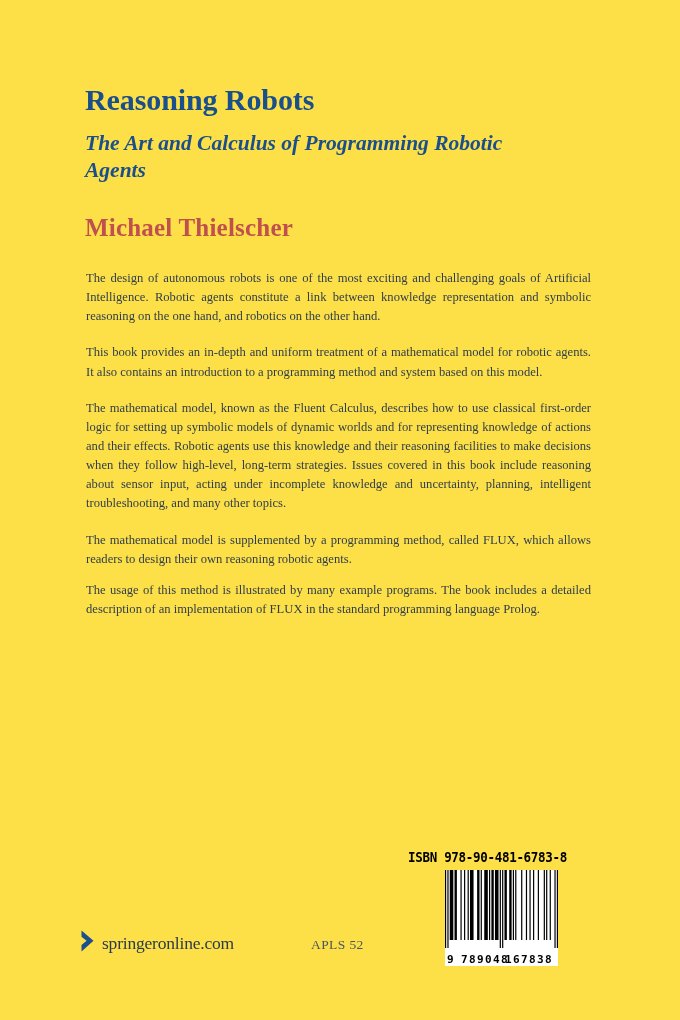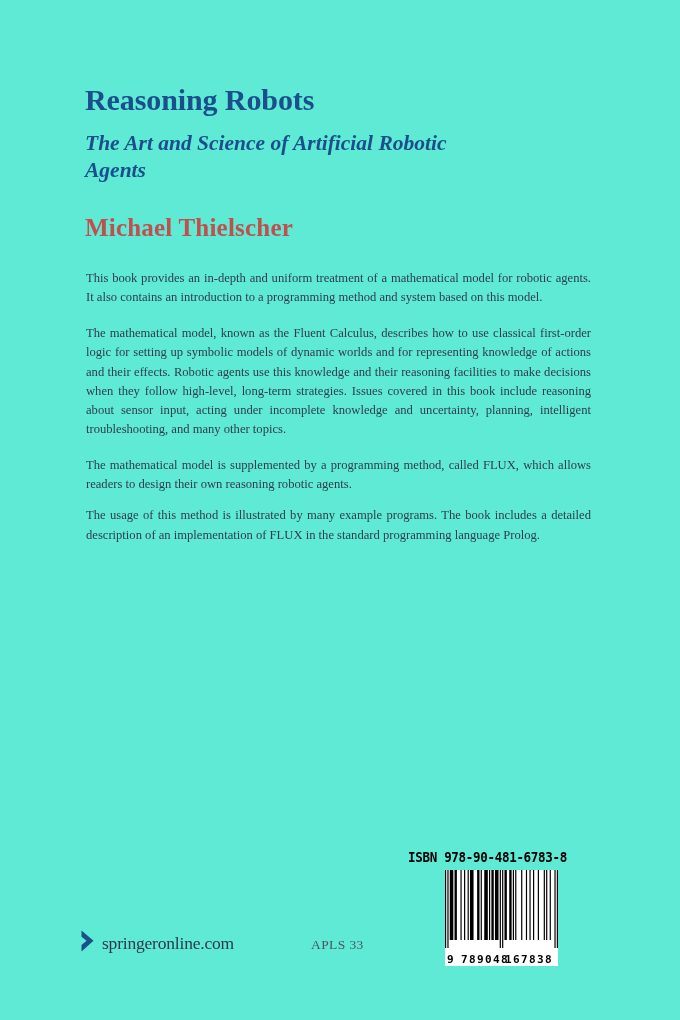--- a/index.html
+++ b/index.html
@@ -4,21 +4,21 @@
 <style>
   html, body {
     margin: 0;
     padding: 0;
     background: #ffffff;
   }
   .page {
     position: relative;
     width: 680px;
     height: 1020px;
-    background: #5eead4;
+    background: #fde047;
     overflow: hidden;
     font-family: "Liberation Serif", "DejaVu Serif", serif;
   }
 
   
   .title-block {
     position: absolute;
     left: 85px;
     top: 84px;
     width: 500px;
@@ -140,40 +140,41 @@
     height: 96px;
   }
 </style>
 </head>
 <body>
 
 <div class="page">
 
   <div class="title-block">
     <h1 class="book-title">Reasoning Robots</h1>
-    <h2 class="book-subtitle">The Art and Science of Artificial Robotic Agents</h2>
+    <h2 class="book-subtitle">The Art and Calculus of Programming Robotic Agents</h2>
   </div>
 
   <div class="book-author">Michael Thielscher</div>
 
   <div class="blurb">
+    <p>The design of autonomous robots is one of the most exciting and challenging goals of Artificial Intelligence. Robotic agents constitute a link between knowledge representation and symbolic reasoning on the one hand, and robotics on the other hand.</p>
     <p>This book provides an in-depth and uniform treatment of a mathematical model for robotic agents. It also contains an introduction to a programming method and system based on this model.</p>
     <p>The mathematical model, known as the Fluent Calculus, describes how to use classical first-order logic for setting up symbolic models of dynamic worlds and for representing knowledge of actions and their effects. Robotic agents use this knowledge and their reasoning facilities to make decisions when they follow high-level, long-term strategies. Issues covered in this book include reasoning about sensor input, acting under incomplete knowledge and uncertainty, planning, intelligent troubleshooting, and many other topics.</p>
     <p class="tight">The mathematical model is supplemented by a programming method, called FLUX, which allows readers to design their own reasoning robotic agents.</p>
     <p>The usage of this method is illustrated by many example programs. The book includes a detailed description of an implementation of FLUX in the standard programming language Prolog.</p>
   </div>
 
   <div class="springer-logo">
     <svg class="chevron" viewBox="0 0 15 22">
       <path d="M1.5 0.5 L13.5 10.8 L1.5 21.5 L1.5 15.0 L6.6 10.8 L1.5 6.8 Z" fill="#1a4f8c"></path>
     </svg>
     <span class="springer-text">springeronline.com</span>
   </div>
 
-  <div class="series-code">APLS 33</div>
+  <div class="series-code">APLS 52</div>
 
   <div class="isbn-area">
     <div class="isbn-text">ISBN 978-90-481-6783-8</div>
     <div class="barcode-wrap">
       <svg class="barcode-svg" viewBox="0 0 113 96">
         <rect x="0" y="0" width="113" height="96" fill="#ffffff"></rect>
         <g fill="#000000" id="bars">
             <rect x="0.000" y="0" width="1.189" height="78"></rect>
             <rect x="2.379" y="0" width="1.189" height="78"></rect>
             <rect x="4.758" y="0" width="3.568" height="70"></rect>

